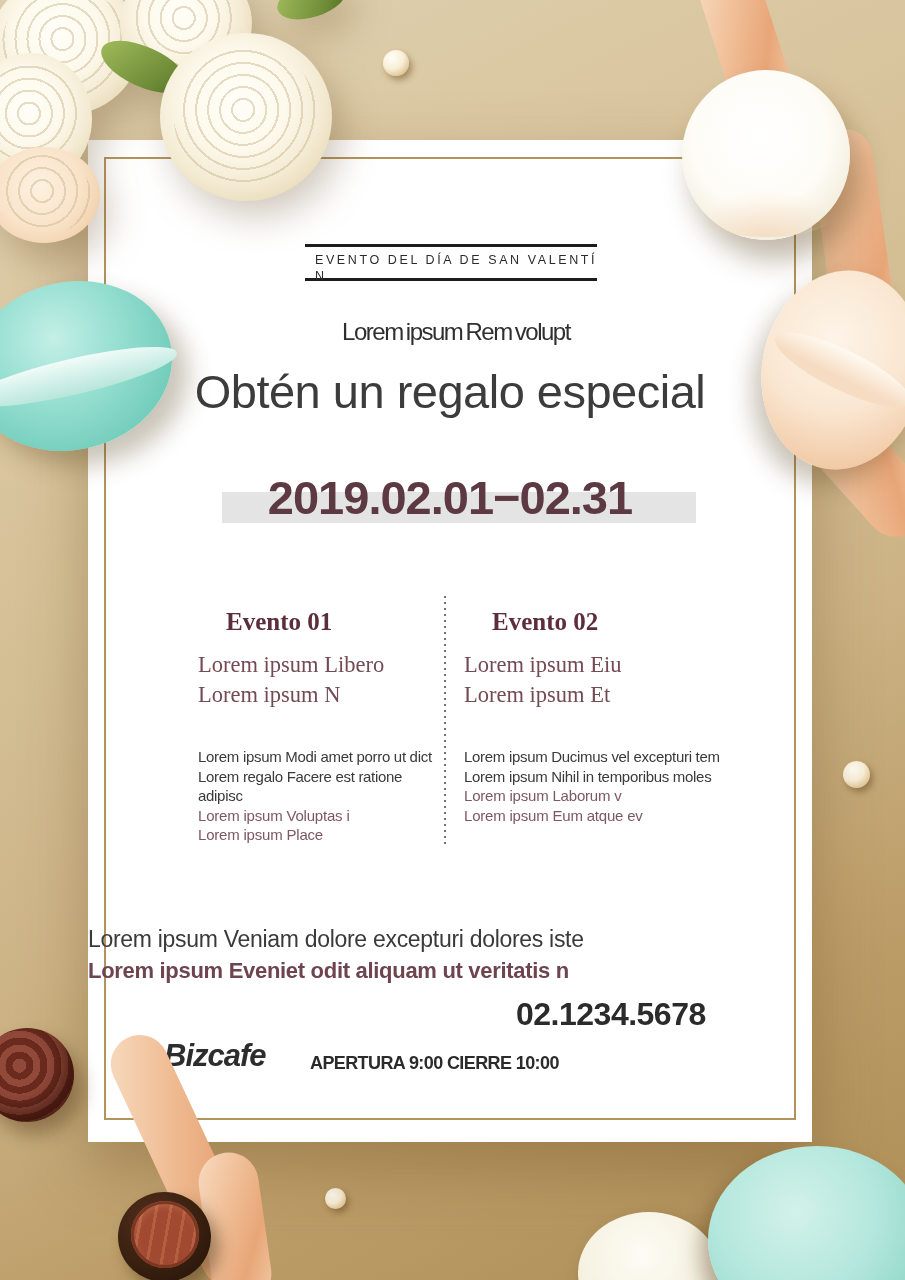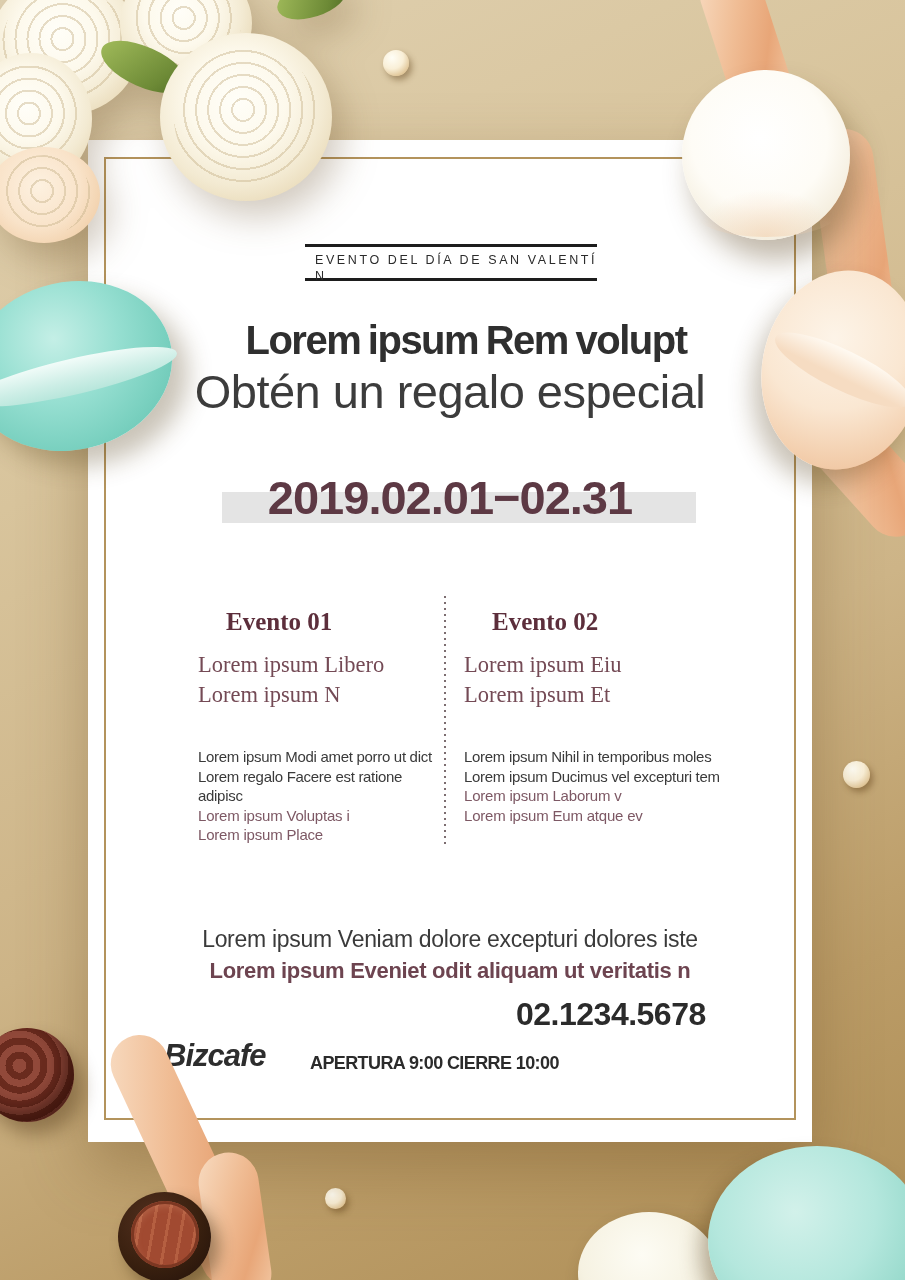--- a/index.html
+++ b/index.html
@@ -12,42 +12,42 @@
         box-shadow:0 26px 60px rgba(110,80,35,.38);z-index:2;}
   .card-frame{position:absolute;left:16px;right:16px;top:17px;bottom:22px;border:2px solid #b3935c;}
 
   
   .tagline{position:absolute;left:217px;top:104px;width:292px;border-top:3px solid #1d1d1d;color:#2b2b2b;}
   .tagline-l1{margin-top:5px;padding-left:10px;font-size:12.5px;letter-spacing:2.6px;white-space:nowrap;line-height:16px;}
   .tagline-l2{padding-left:10px;font-size:12.5px;letter-spacing:2.6px;line-height:16px;position:relative;z-index:1;}
   .tagline-rule{position:absolute;left:0;right:0;top:31px;height:3px;background:#1d1d1d;}
 
   
-  .title-bold{position:absolute;left:16px;width:100%;top:178px;text-align:center;
-              font-size:40px;font-weight:700;letter-spacing:-1.5px;word-spacing:-2px;color:#2f2f2f;}
+  .title-bold{position:absolute;left:6px;width:100%;top:178px;text-align:center;
+              font-size:24px;font-weight:400;letter-spacing:-1.5px;word-spacing:-2px;color:#2f2f2f;}
   .title-light{position:absolute;left:0;width:100%;top:224px;text-align:center;
                font-size:47px;font-weight:400;letter-spacing:-.5px;color:#3c3c3c;}
 
   
   .date-wrap{position:absolute;left:0;width:100%;top:332px;height:62px;text-align:center;}
   .date-bar{position:absolute;left:134px;width:474px;top:20px;height:31px;background:#e4e4e4;}
   .date-text{position:relative;font-size:47px;font-weight:800;letter-spacing:-1px;color:#5d3944;line-height:52px;}
 
   
   .ev-col1{position:absolute;left:110px;top:468px;width:245px;}
   .ev-col2{position:absolute;left:376px;top:468px;width:300px;}
   .ev-divider{position:absolute;left:356px;top:456px;width:2px;height:248px;
               background:repeating-linear-gradient(to bottom,#7c6d70 0 2px,transparent 2px 6px);}
   .ev-heading{font-family:"Liberation Serif",serif;font-size:25px;font-weight:700;color:#5c2e3b;margin-left:28px;}
   .ev-lines{margin-top:14px;font-family:"Liberation Serif",serif;font-size:22.5px;line-height:30px;color:#744a55;}
   .ev-details{margin-top:37px;font-size:15px;line-height:19.5px;color:#3a3a3a;letter-spacing:-.3px;}
   .ev-notes{font-size:15px;line-height:19.5px;color:#7d5864;letter-spacing:-.2px;}
 
   
-  .closing{position:absolute;left:0;width:100%;top:786px;text-align:center;}
+  .closing{position:absolute;left:0;width:100%;top:786px;}
   .closing-l1{font-size:23px;color:#3a3a3a;letter-spacing:-.3px;}
   .closing-l2{margin-top:5px;font-size:22px;font-weight:700;color:#6d4450;letter-spacing:-.3px;}
   .brand{position:absolute;left:76px;top:898px;font-size:31px;font-style:italic;font-weight:700;letter-spacing:-1px;color:#2d2d2d;}
   .hours{position:absolute;left:210px;top:913px;font-size:18px;font-weight:700;letter-spacing:-.6px;color:#2b2b2b;margin-left:12px;}
   .phone{position:absolute;left:428px;top:856px;font-size:32px;font-weight:600;letter-spacing:-.5px;color:#2b2b2b;}
 
   
   .deco{position:absolute;}
 
   
@@ -165,22 +165,22 @@
       </div>
     </div>
 
     <div class="ev-col2">
       <div class="ev-heading">Evento 02</div>
       <div class="ev-lines">
         <div>Lorem ipsum Eiu</div>
         <div>Lorem ipsum Et</div>
       </div>
       <div class="ev-details">
+        <div>Lorem ipsum Ducimus vel excepturi tem</div>
         <div>Lorem ipsum Nihil in temporibus moles</div>
-        <div>Lorem ipsum Ducimus vel excepturi tem</div>
       </div>
       <div class="ev-notes">
         <div>Lorem ipsum Laborum v</div>
         <div>Lorem ipsum Eum atque ev</div>
       </div>
     </div>
 
     <div class="closing">
       <div class="closing-l1">Lorem ipsum Veniam dolore excepturi dolores iste</div>
       <div class="closing-l2">Lorem ipsum Eveniet odit aliquam ut veritatis n</div>

